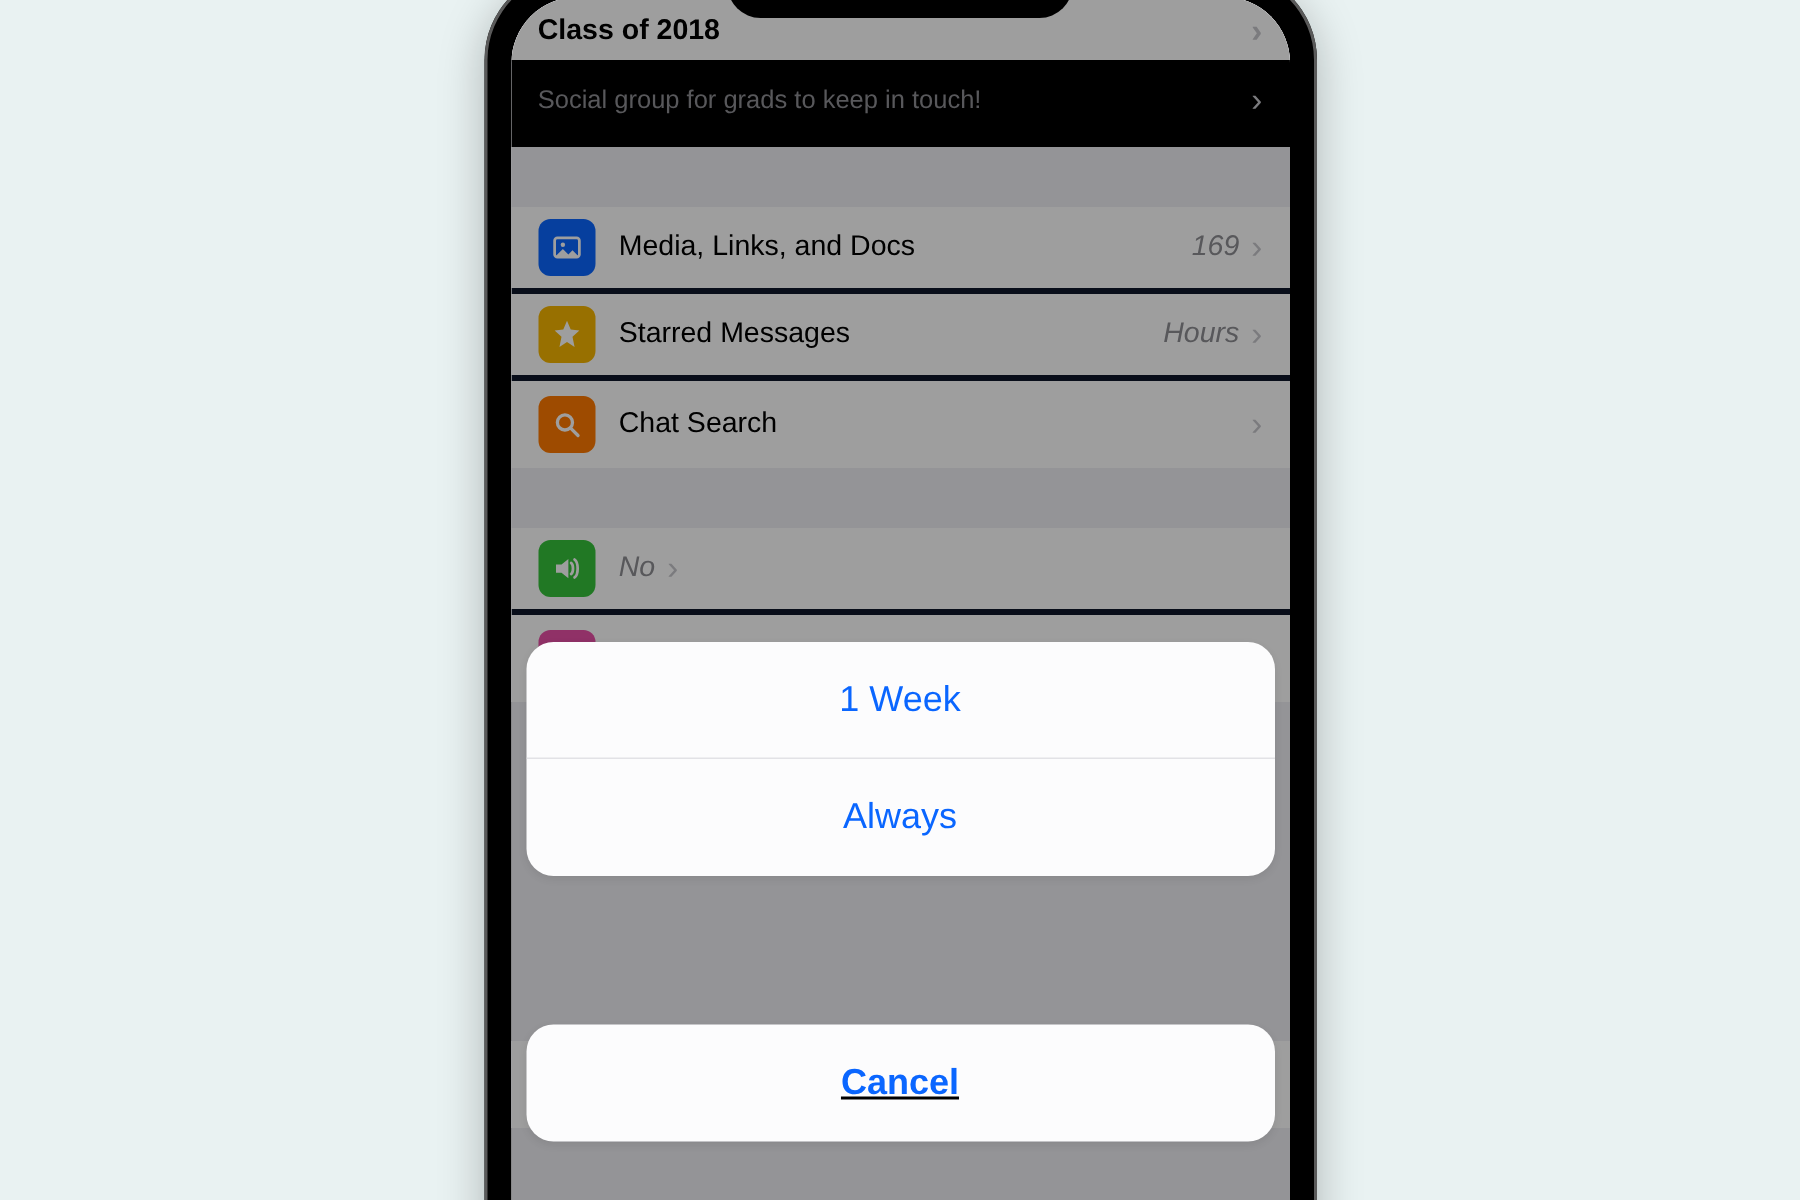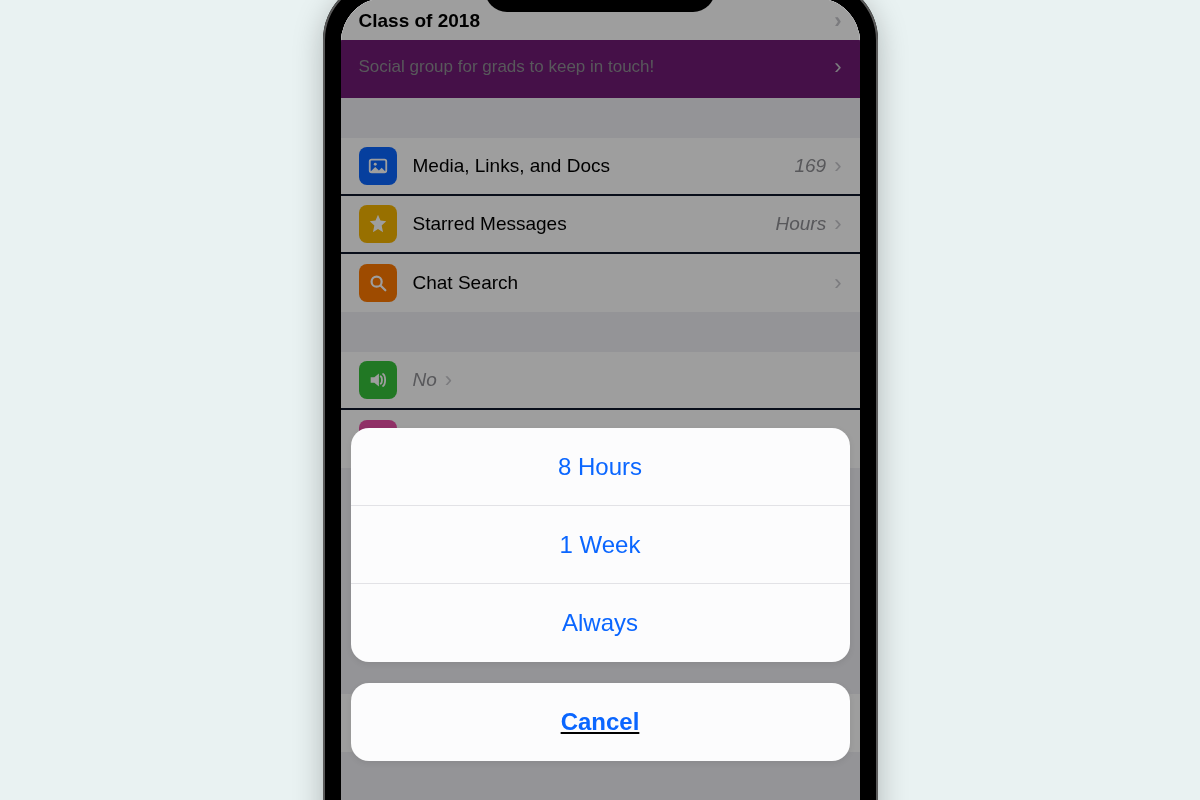--- a/index.html
+++ b/index.html
@@ -47,21 +47,21 @@
     position: absolute;
     inset: 0;
     background: #efeff4;
   }
   .section { background: #fff; }
   .row {
     display: flex;
     align-items: center;
     min-height: 58px;
     padding: 0 18px;
-    border-bottom: 2px solid #0f172a;
+    border-bottom: 4px solid #0f172a;
     font-size: 19px;
     color: #000;
   }
   .row:last-child { border-bottom: none; }
   .row .icon {
     width: 38px;
     height: 38px;
     border-radius: 8px;
     margin-right: 16px;
     display: flex;
@@ -70,21 +70,21 @@
     flex-shrink: 0;
   }
   .row .label { flex: 1; }
   .row .value { color: #8e8e93; font-size: 19px; margin-right: 8px; font-style: italic; }
   .chev { color: #c7c7cc; font-size: 22px; }
   .sec-gap { height: 40px; background: #efeff4; }
   .desc-row {
     padding: 14px 18px 18px 18px;
     font-size: 17px;
     color: #8e8e93;
-    background: #701a75;
+    background: #000000;
     display: flex;
     align-items: center;
     justify-content: space-between;
   }
   .title-row {
     padding: 10px 18px 6px 18px;
     font-size: 19px;
     font-weight: 600;
     background: #fff;
     display: flex;
@@ -228,23 +228,20 @@
     <div class="peek">
       <div class="avatar"></div>
       <span>Work</span>
     </div>
 
     <div class="dim"></div>
 
     <div class="sheet-wrap sheet-options">
       <div class="sheet">
         <div class="opt">
-          <span>8 Hours</span>
-        </div>
-        <div class="opt">
           <span>1 Week</span>
         </div>
         <div class="opt">
           <span>Always</span>
         </div>
       </div>
     </div>
 
     <div class="sheet-wrap sheet-cancel">
       <div class="sheet cancel">

